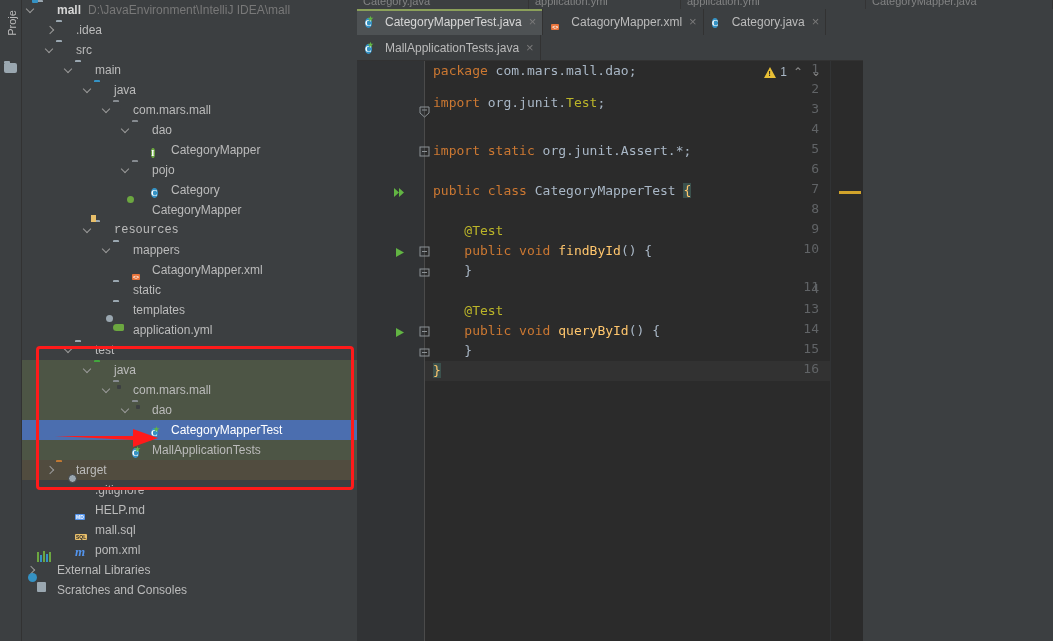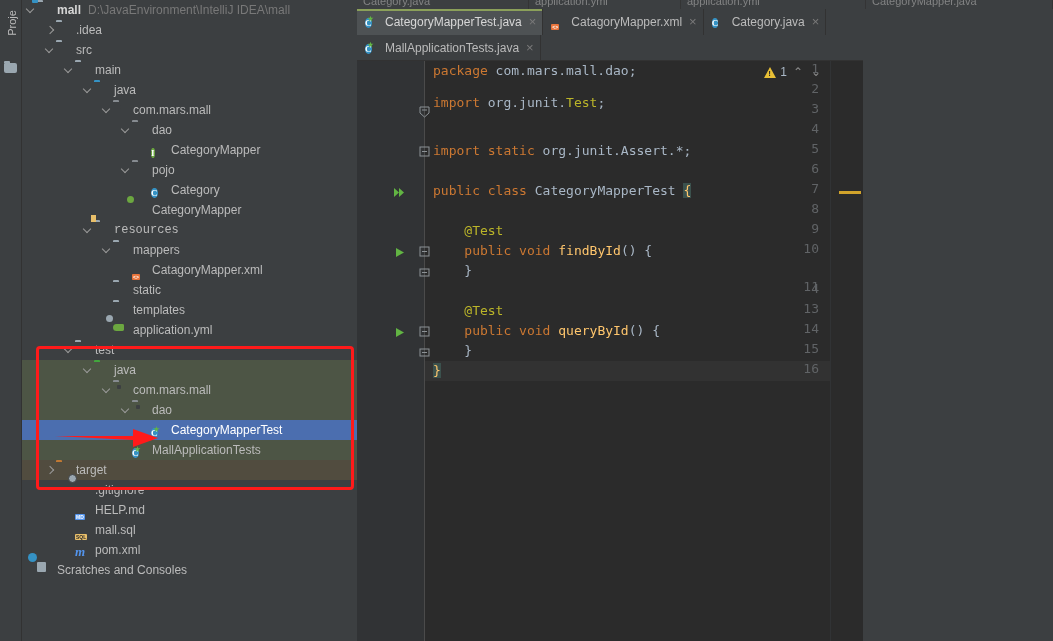--- a/index.html
+++ b/index.html
@@ -371,20 +371,25 @@
           <span class="arrow "></span>
           <span class="ico"><span class="ic-file sqlf"><span class="tag">SQL</span></span></span>
           <span class="lbl">mall.sql</span>
         </div>
         <div class="row" style="padding-left: 42px;">
           <span class="arrow "></span>
           <span class="ico"><span class="ic-maven">m</span></span>
           <span class="lbl">pom.xml</span>
         </div>
         <div class="row" style="padding-left: 4px;">
+          <span class="arrow collapsed"></span>
+          <span class="ico"><span class="ic-libs"><span style="left:0;height:10px;background:#6ca740"></span><span style="left:3px;height:7px;background:#3592c4"></span><span style="left:6px;height:11px;background:#6ca740"></span><span style="left:9px;height:8px;background:#3592c4"></span><span style="left:12px;height:10px;background:#6ca740"></span></span></span>
+          <span class="lbl">External Libraries</span>
+        </div>
+        <div class="row" style="padding-left: 4px;">
           <span class="arrow "></span>
           <span class="ico"><span class="ic-scratch"></span></span>
           <span class="lbl">Scratches and Consoles</span>
         </div>
       </div>
   </div>
 
   <div class="red-box" style="left:36px; top:346px; width:318px; height:144px;"></div>
   <svg class="red-arrow" style="left:55px; top:425px;" width="105" height="26" viewBox="0 0 105 26">
     <path d="M0,11 L78,11 L78,4 L103,13 L78,22 L78,15 Z" fill="#ff1a1a"></path>

